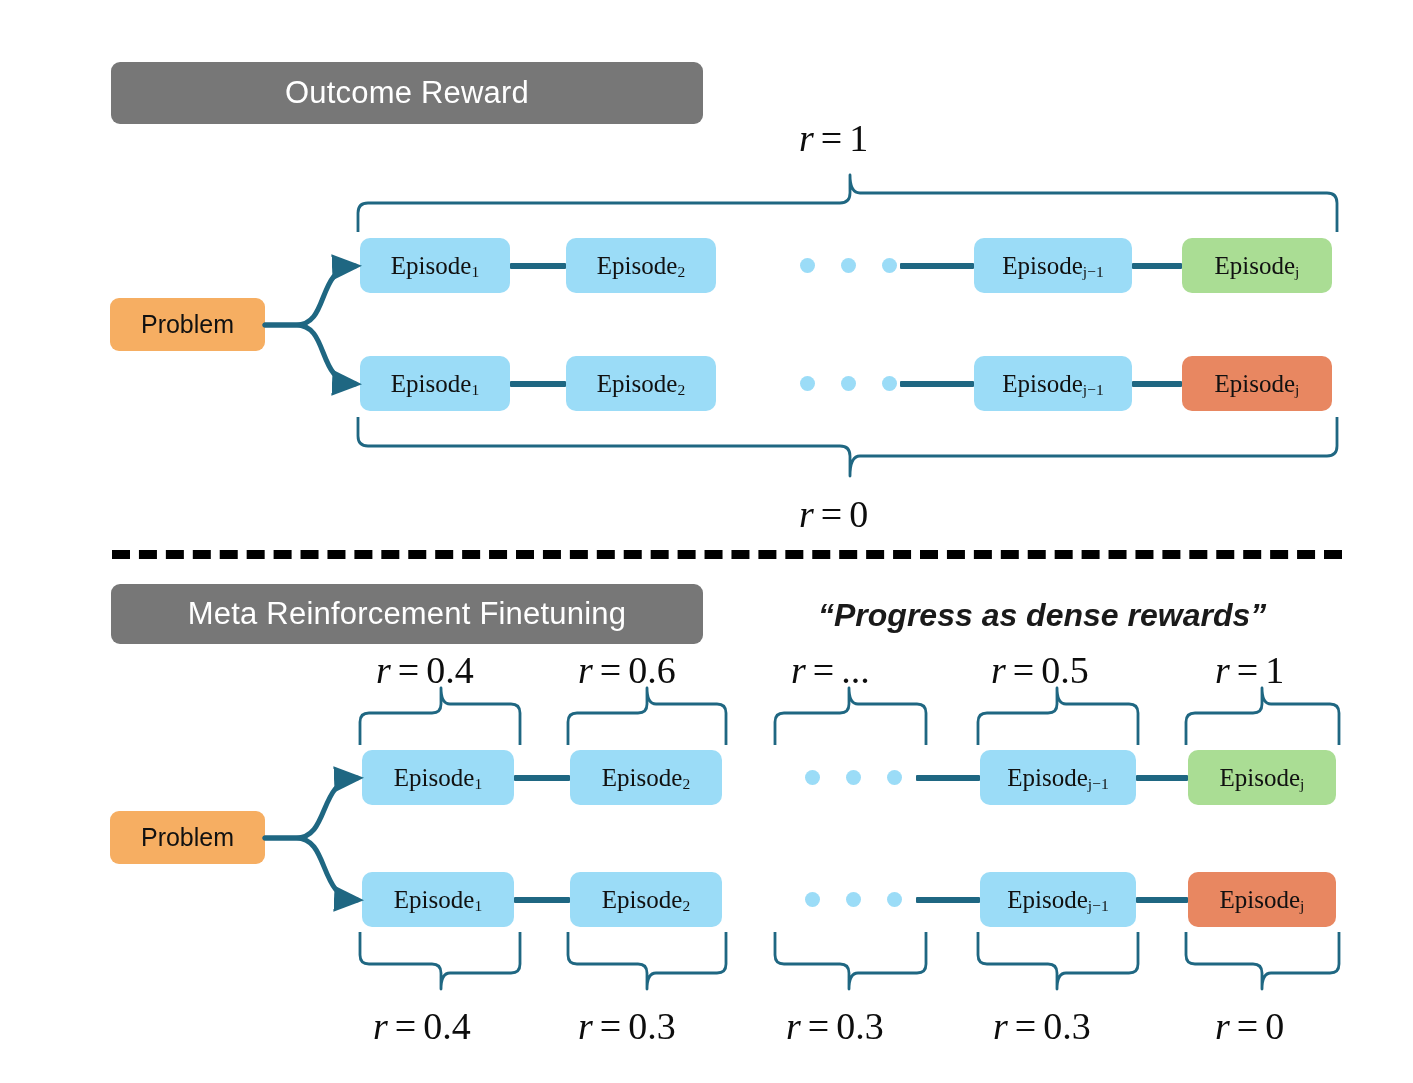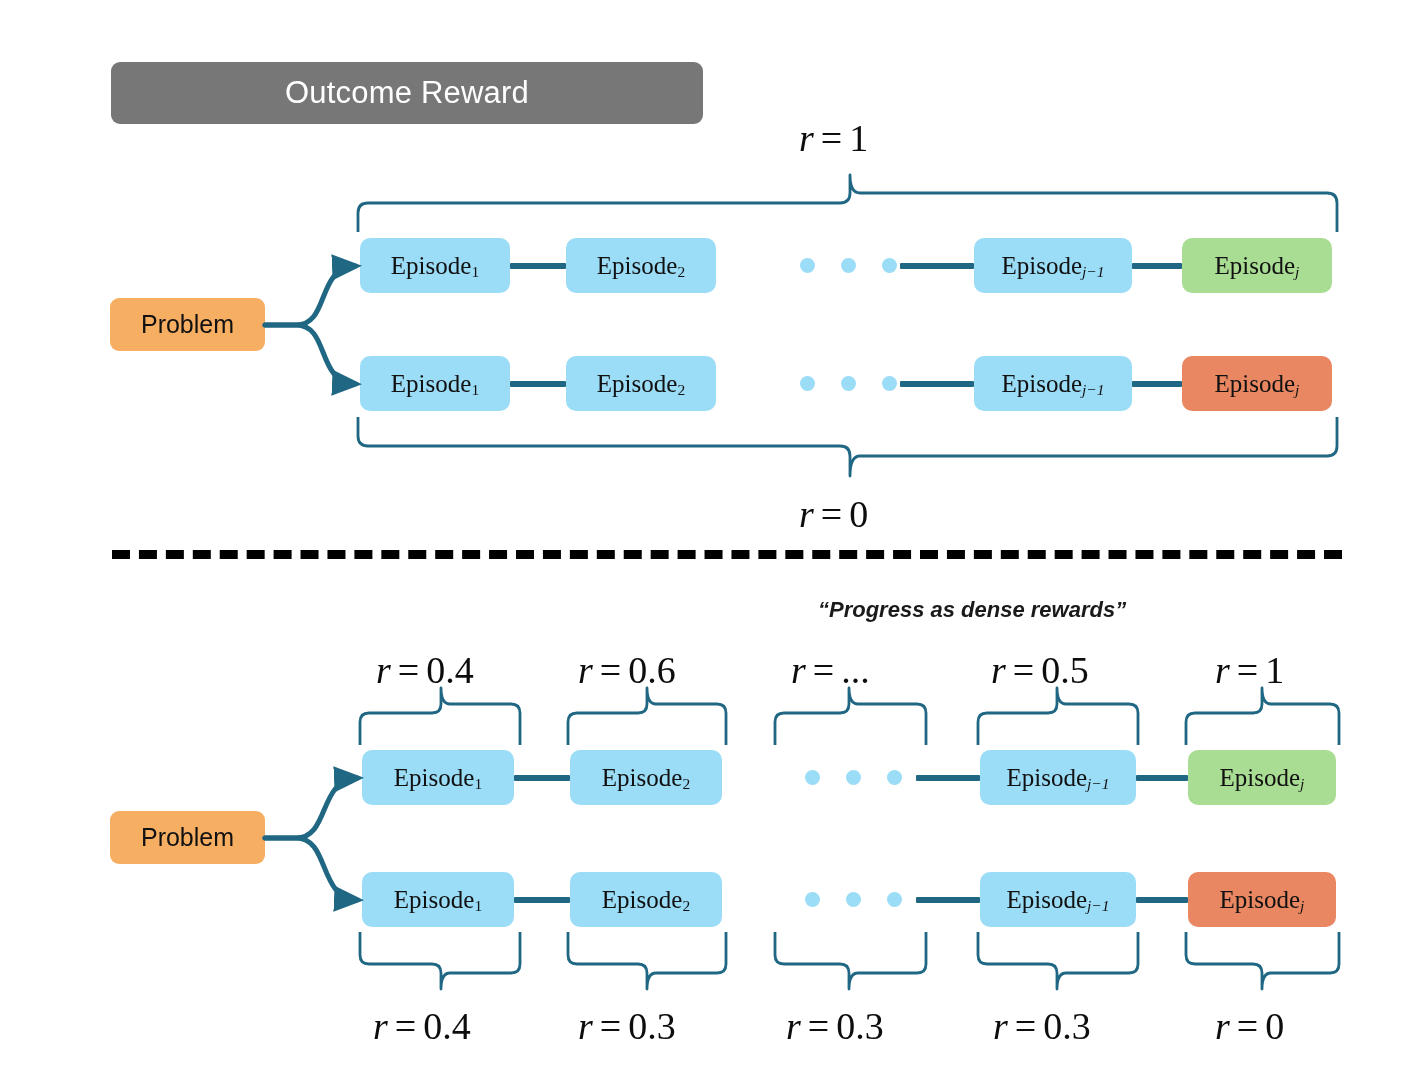--- a/index.html
+++ b/index.html
@@ -59,21 +59,20 @@
     color: #111111;
     white-space: nowrap;
   }
   .ep-blue  { background: #9bdcf7; }
   .ep-green { background: #aadd94; }
   .ep-red   { background: #e88761; }
 
   .ep-label { display: inline-block; }
   .ep-label sub {
     font-size: 0.62em;
-    font-style: italic;
     font-family: "Liberation Serif", serif;
     vertical-align: -0.22em;
     line-height: 0;
   }
   .sub-plain { font-style: normal !important; }
 
   
   .connector {
     position: absolute;
     background: #1f6782;
@@ -110,21 +109,21 @@
     height: 0;
     border-top: 9px dashed #000000;
   }
 
   
   .quote {
     position: absolute;
     font-family: "Liberation Sans", sans-serif;
     font-weight: bold;
     font-style: italic;
-    font-size: 22px;
+    font-size: 32px;
     color: #1a1a1a;
     white-space: nowrap;
   }
 
   svg.overlay {
     position: absolute;
     left: 0;
     top: 0;
     width: 1413px;
     height: 1083px;
@@ -186,20 +185,21 @@
   <div class="dot" style="left:882px; top:376px;"></div>
 
   <div class="math" style="left:799px; top:492px;">
     <i>r</i>
       <span class="eq">=</span>
       <span>0</span>
   </div>
 
   <div class="divider" style="left:112px; top:550px; width:1230px;"></div>
 
+  <div class="banner" style="left:111px; top:584px; width:592px; height:60px;">Meta Reinforcement Finetuning</div>
 
   <div class="quote" style="left:818px; top:597px;">“Progress as dense rewards”</div>
 
   <div class="math" style="left:376px; top:648px;">
     <i>r</i>
       <span class="eq">=</span>
       <span>0.4</span>
   </div>
   <div class="math" style="left:578px; top:648px;">
     <i>r</i>

